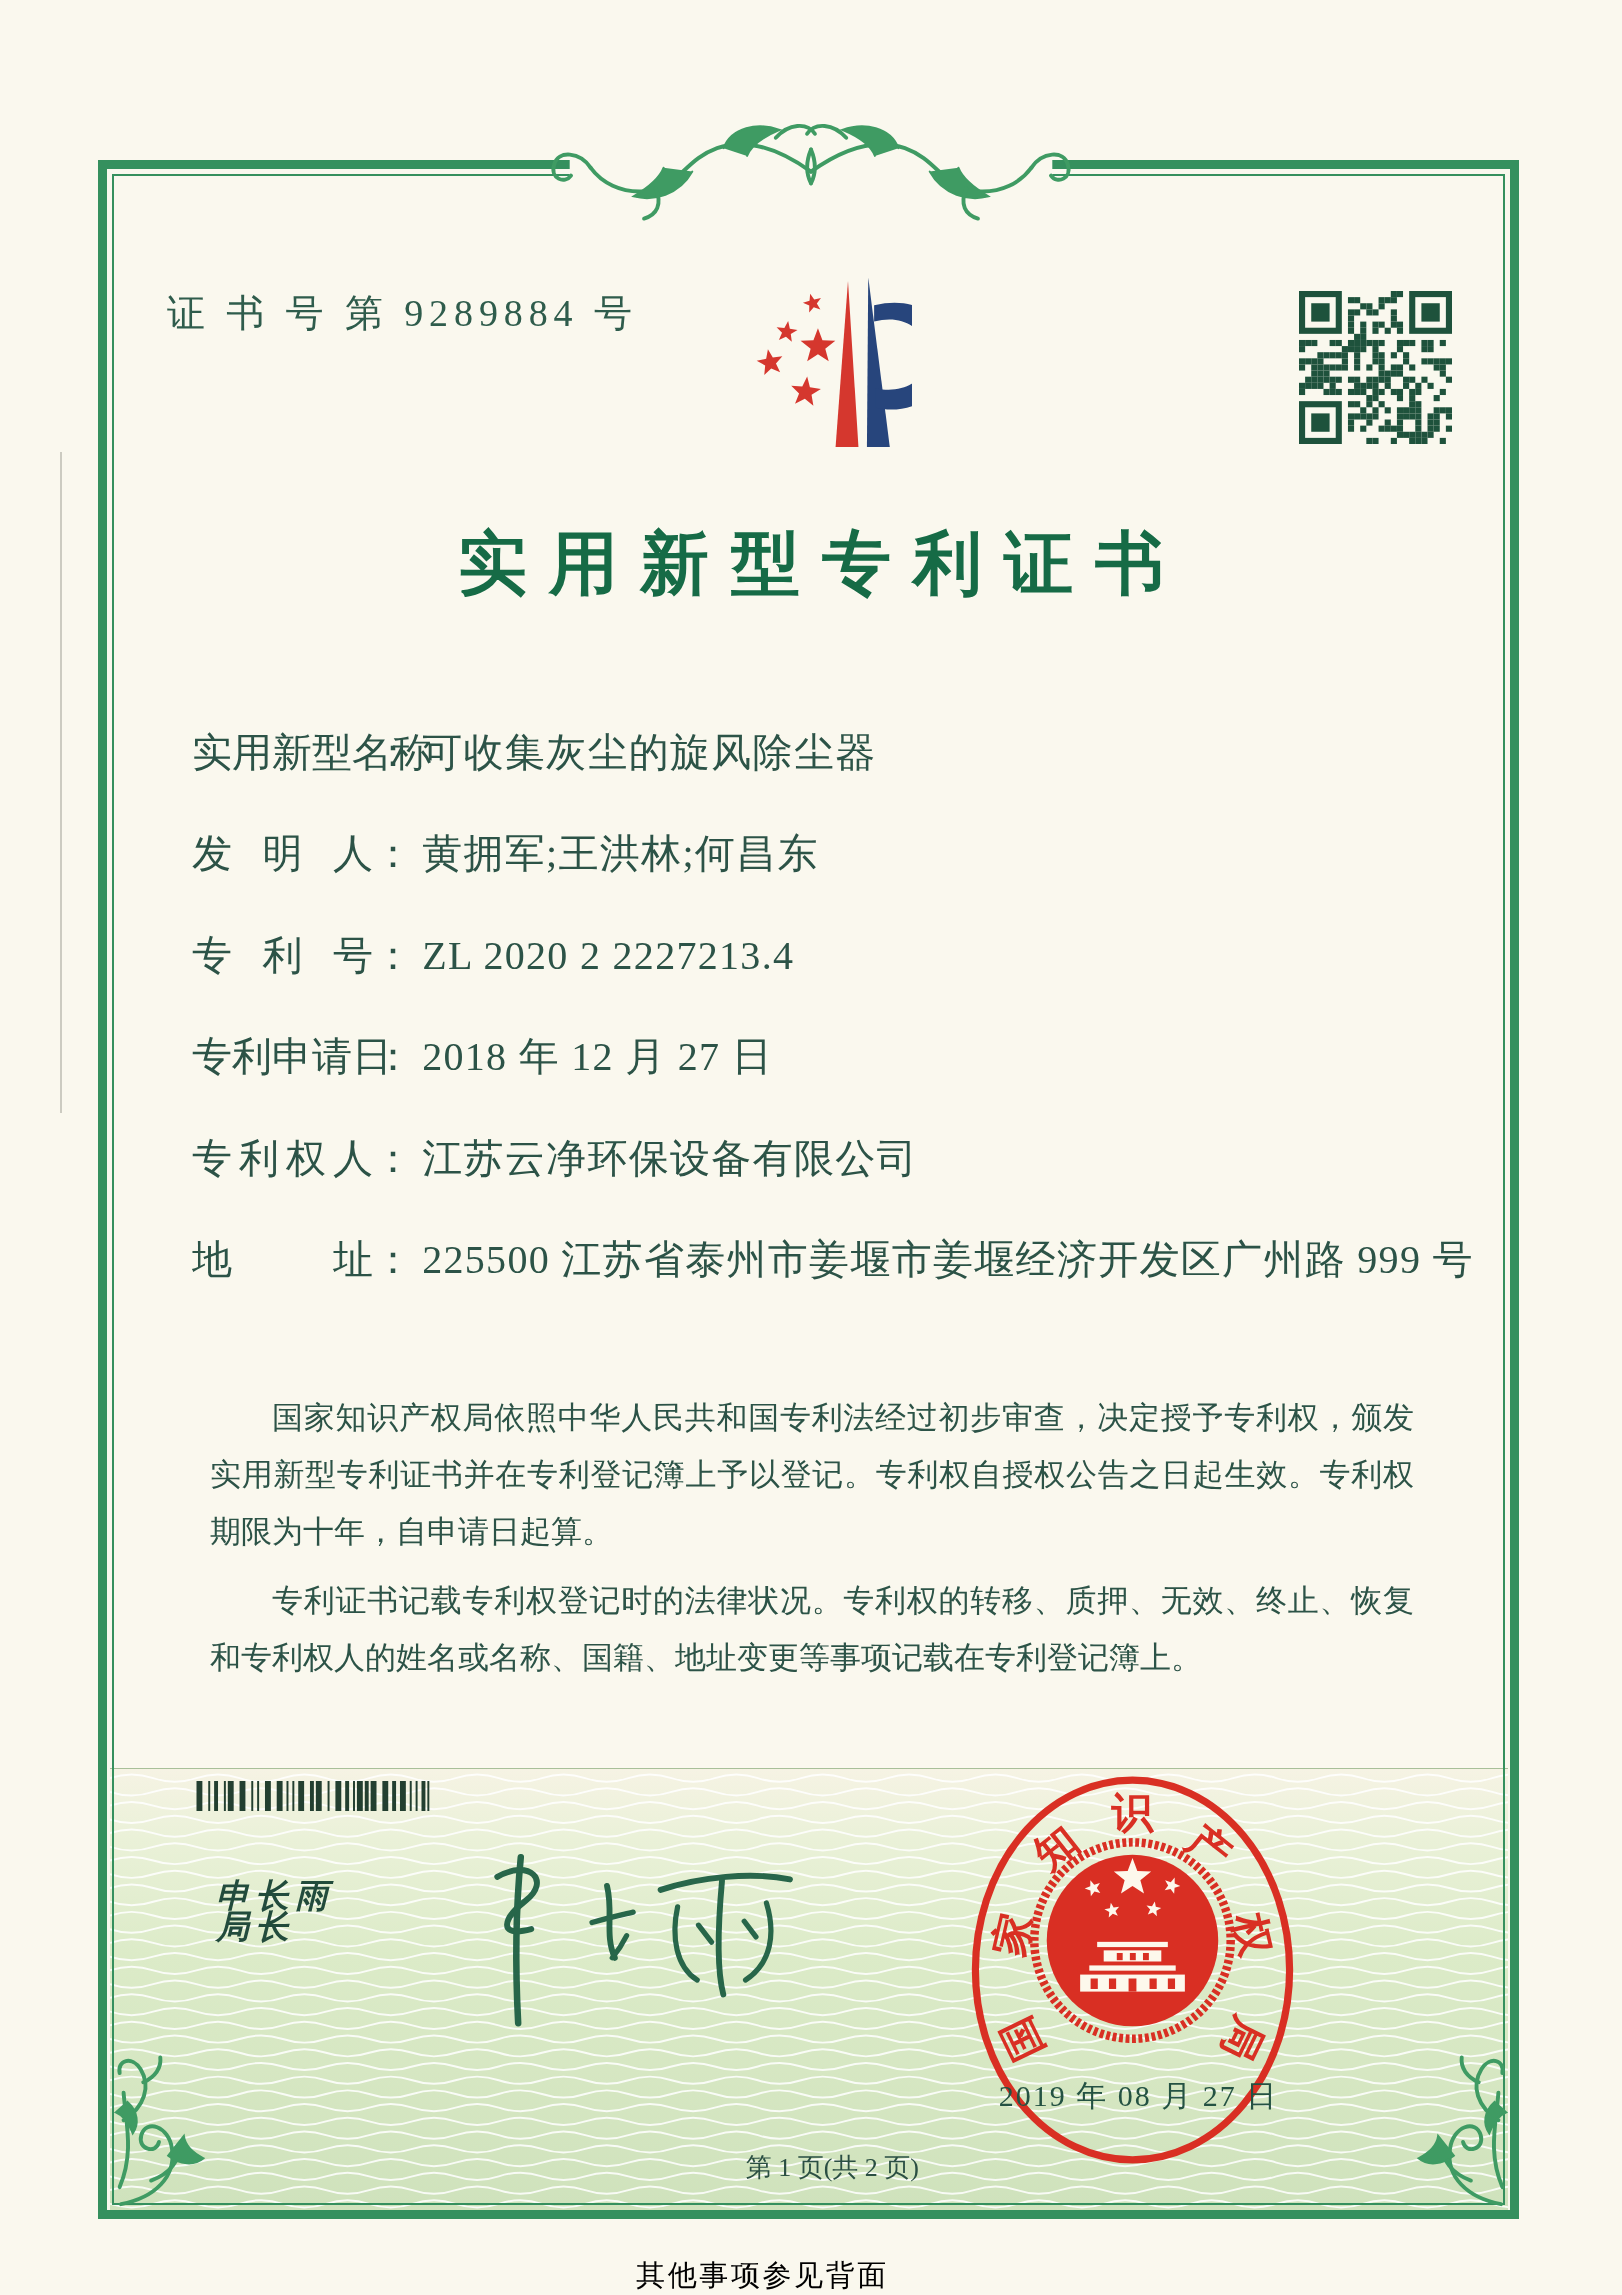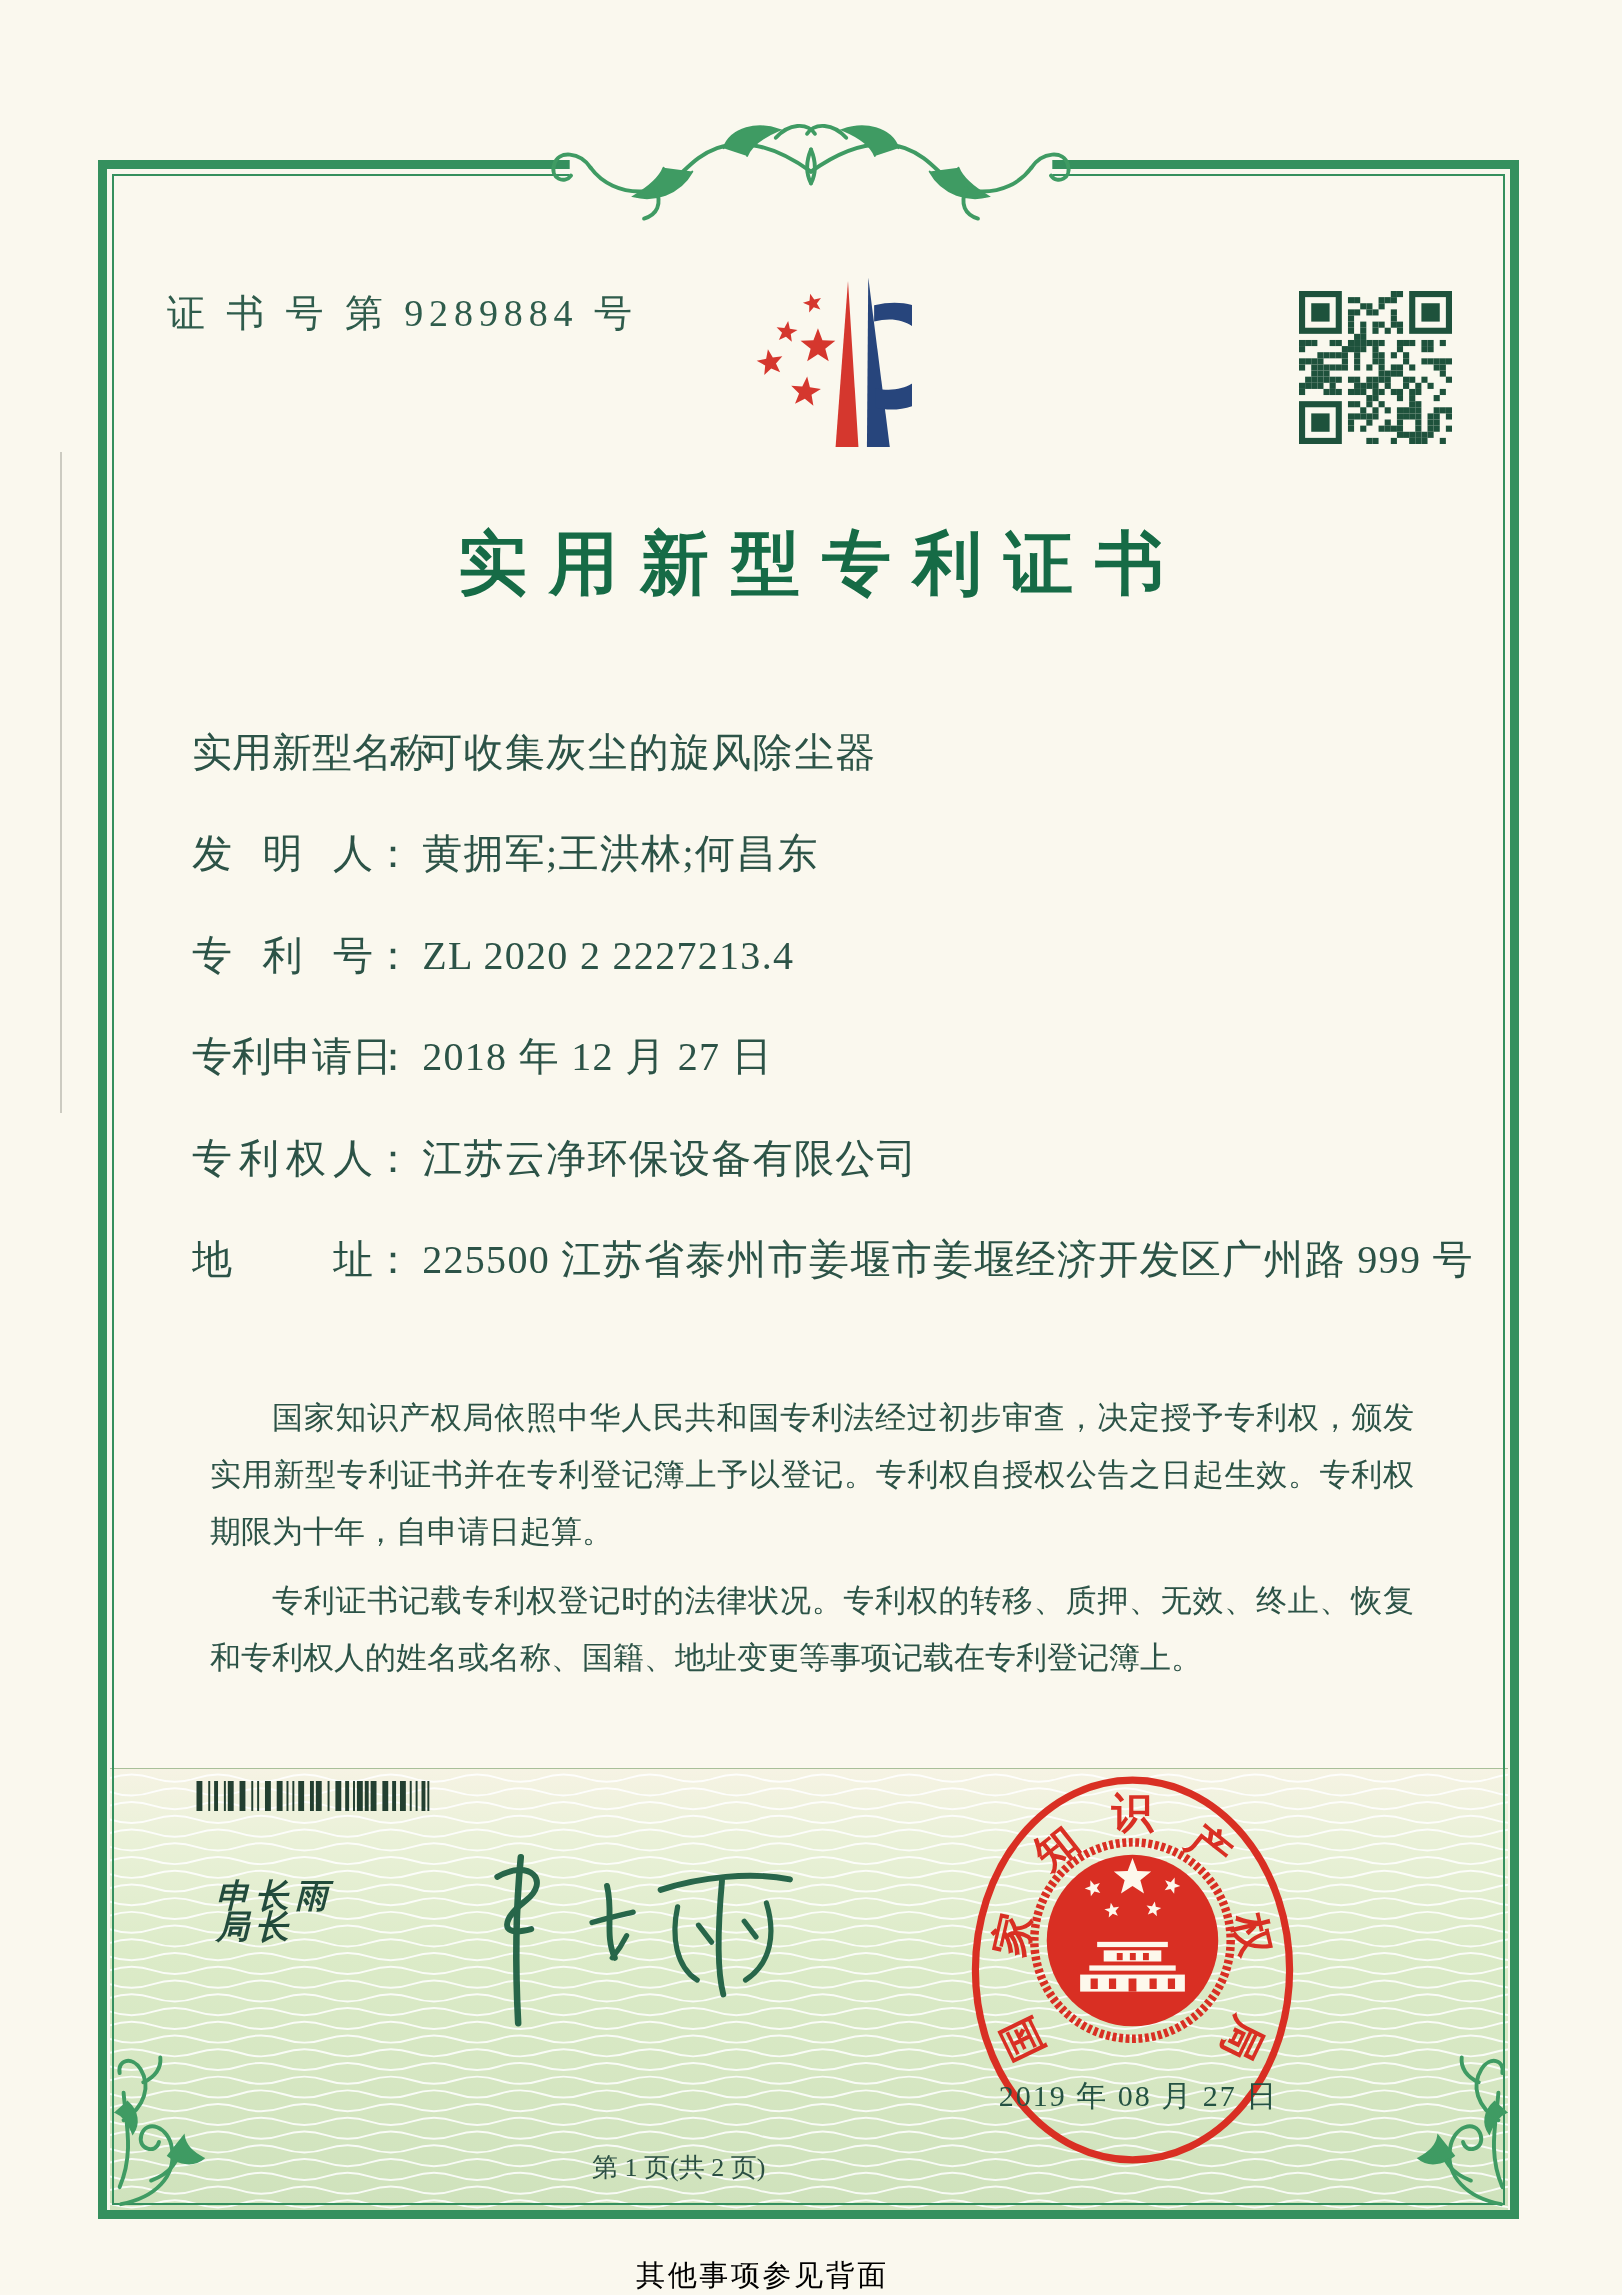--- a/index.html
+++ b/index.html
@@ -40,21 +40,21 @@
          font-size:31px;line-height:57px;text-align:justify;}
   .paras p{margin:12px;text-indent:2em;}
   
   .barcode{position:absolute;left:196px;top:1781px;z-index:10;}
   .signer{position:absolute;left:216px;z-index:10;font-size:33px;font-weight:700;
           letter-spacing:6.5px;color:#224b3c;font-family:"Liberation Sans","DejaVu Sans",sans-serif;font-style:italic;}
   .signature{position:absolute;left:458px;top:1852px;z-index:11;}
   .seal{position:absolute;left:936px;top:1754px;z-index:12;}
   .seal-date{position:absolute;left:962px;top:2076px;width:353px;text-align:center;
              font-size:30px;letter-spacing:2px;color:#245243;z-index:13;}
-  .page-note{position:absolute;left:592px;top:2150px;width:327px;text-align:left;
+  .page-note{position:absolute;left:592px;top:2150px;width:327px;text-align:right;
              font-size:26px;z-index:10;color:#2b4f43;}
   .back-note{position:absolute;left:599px;top:2256px;width:327px;text-align:center;
              font-size:29px;letter-spacing:2.6px;z-index:10;color:#000000;}
   
   .flourish-top{position:absolute;left:527px;top:109px;z-index:6;}
   .corner{position:absolute;z-index:6;}
   .corner.bl{left:113px;top:1984px;transform:scaleX(-1);}
   .corner.br{left:1307px;top:1984px;}
   .scan-line{position:absolute;left:60px;top:452px;width:2px;height:661px;
              background:rgba(140,140,130,.42);z-index:2;}

